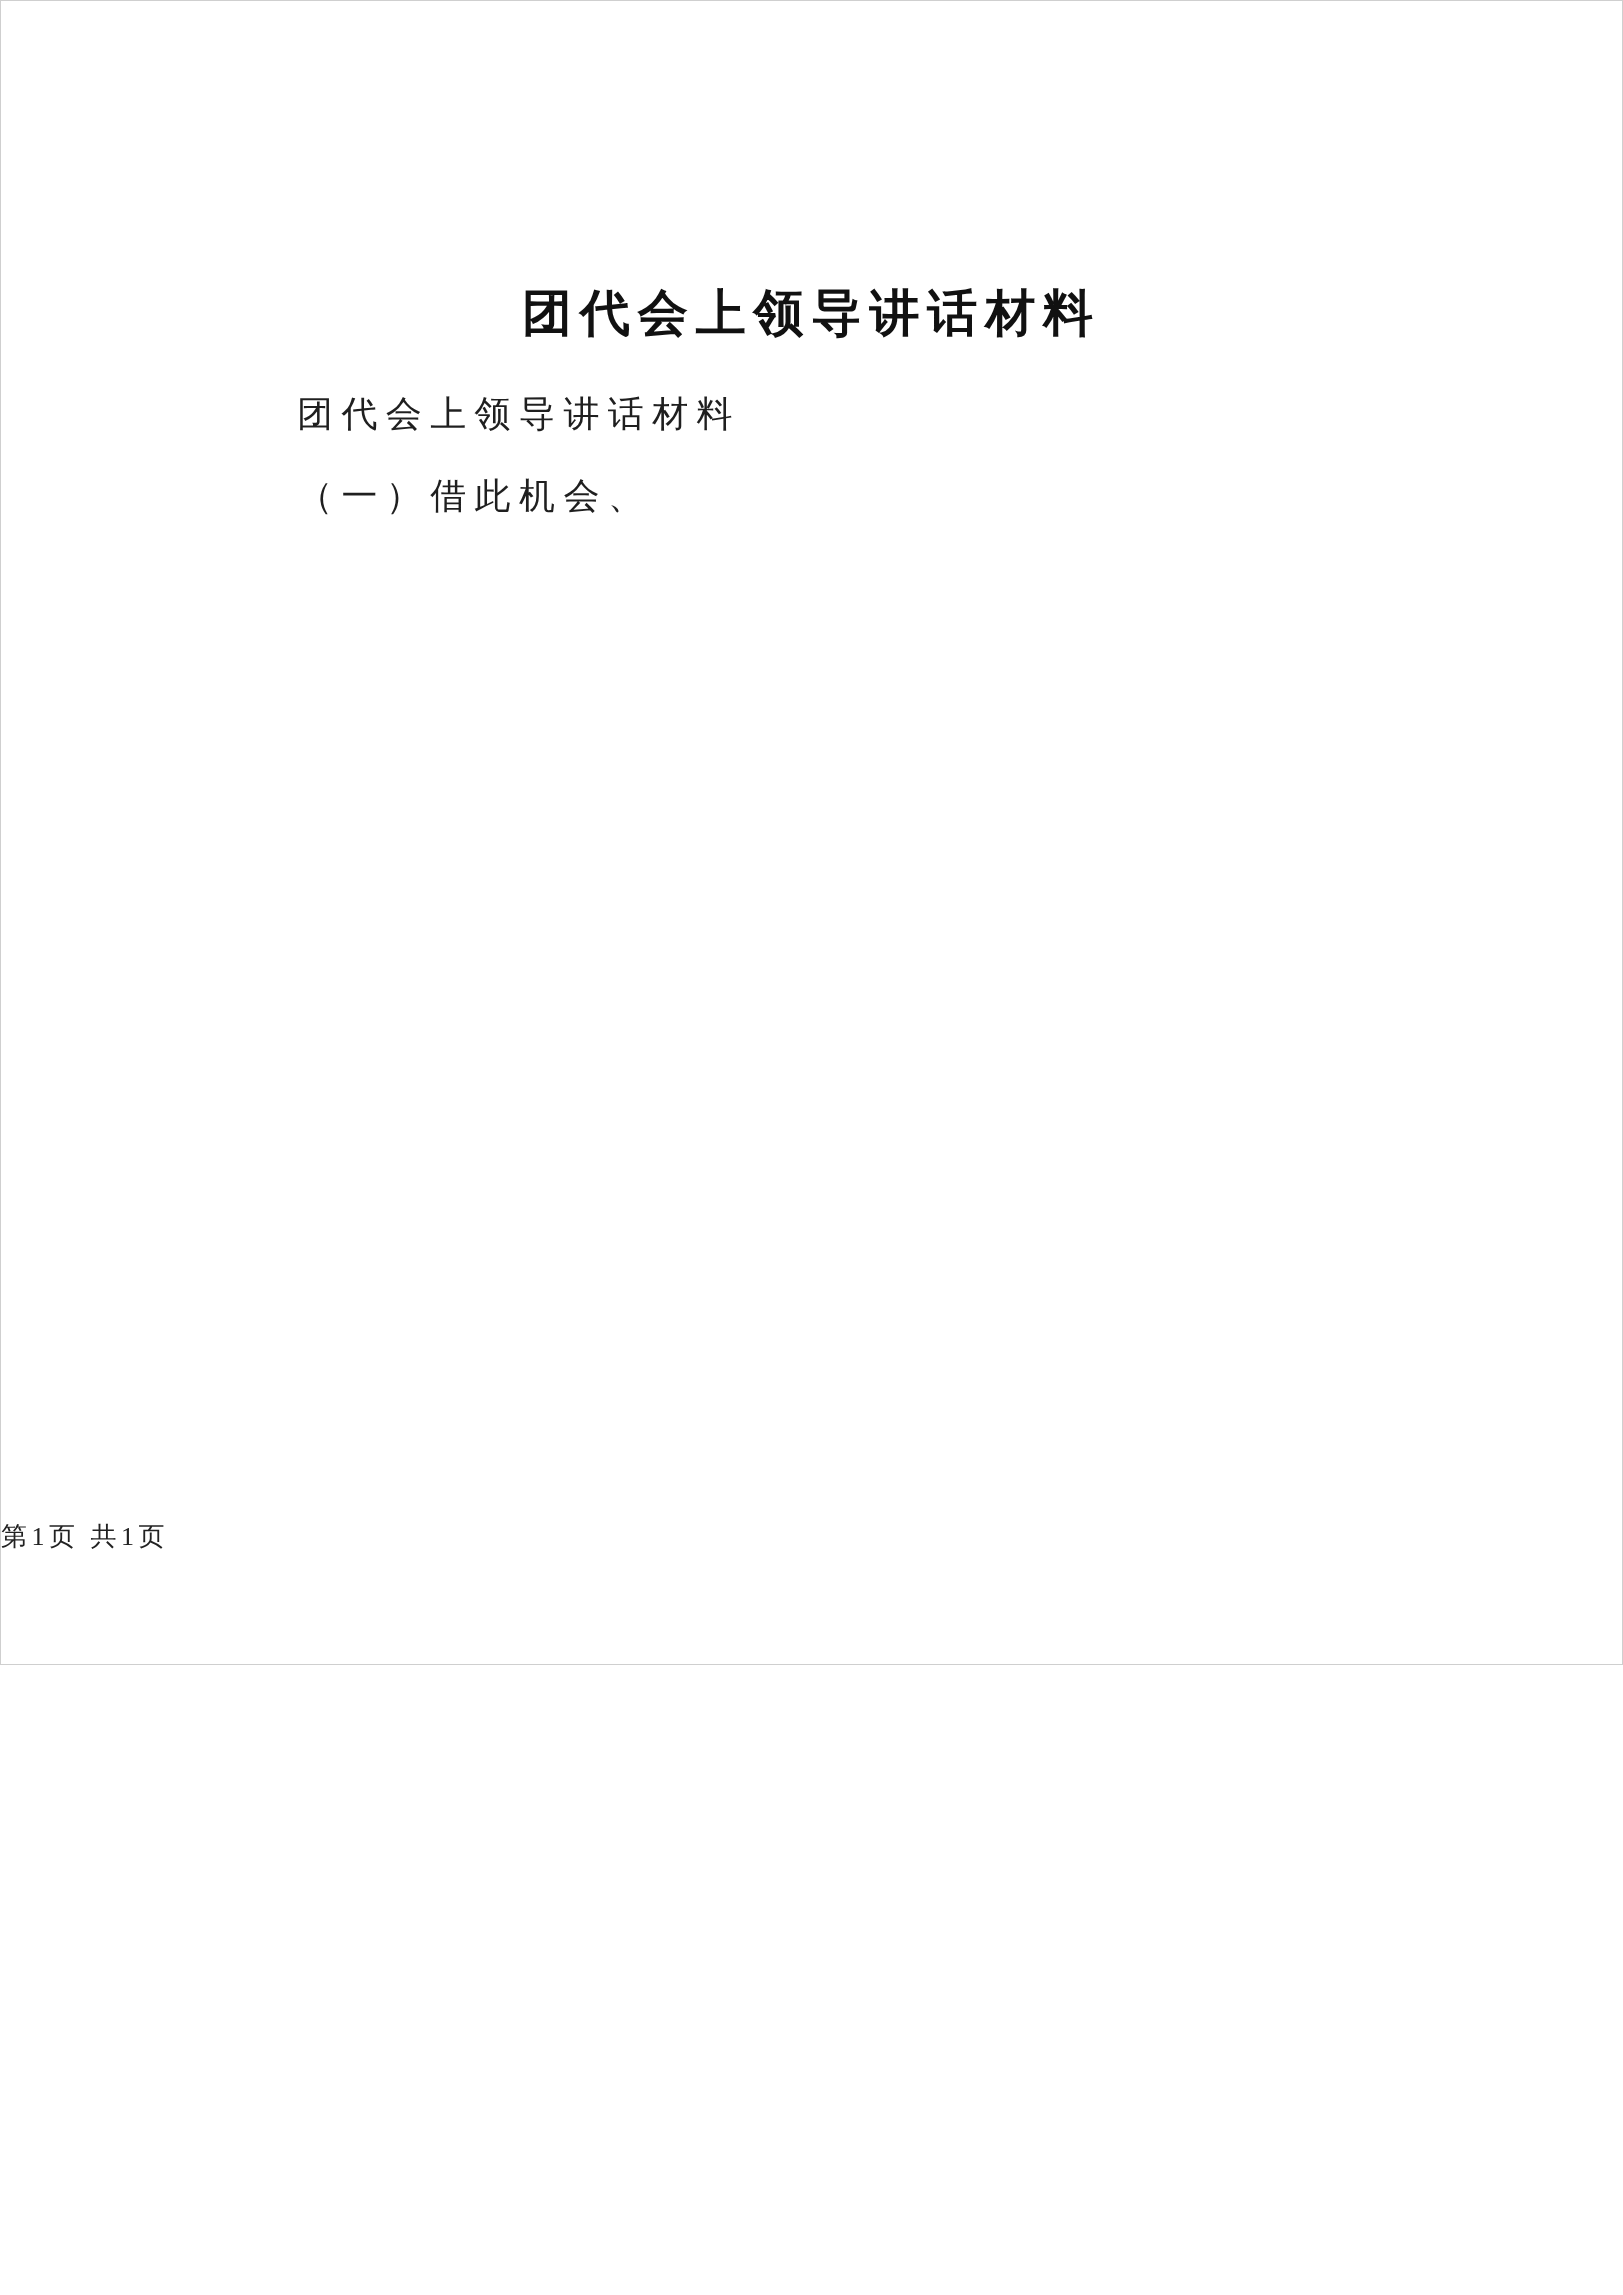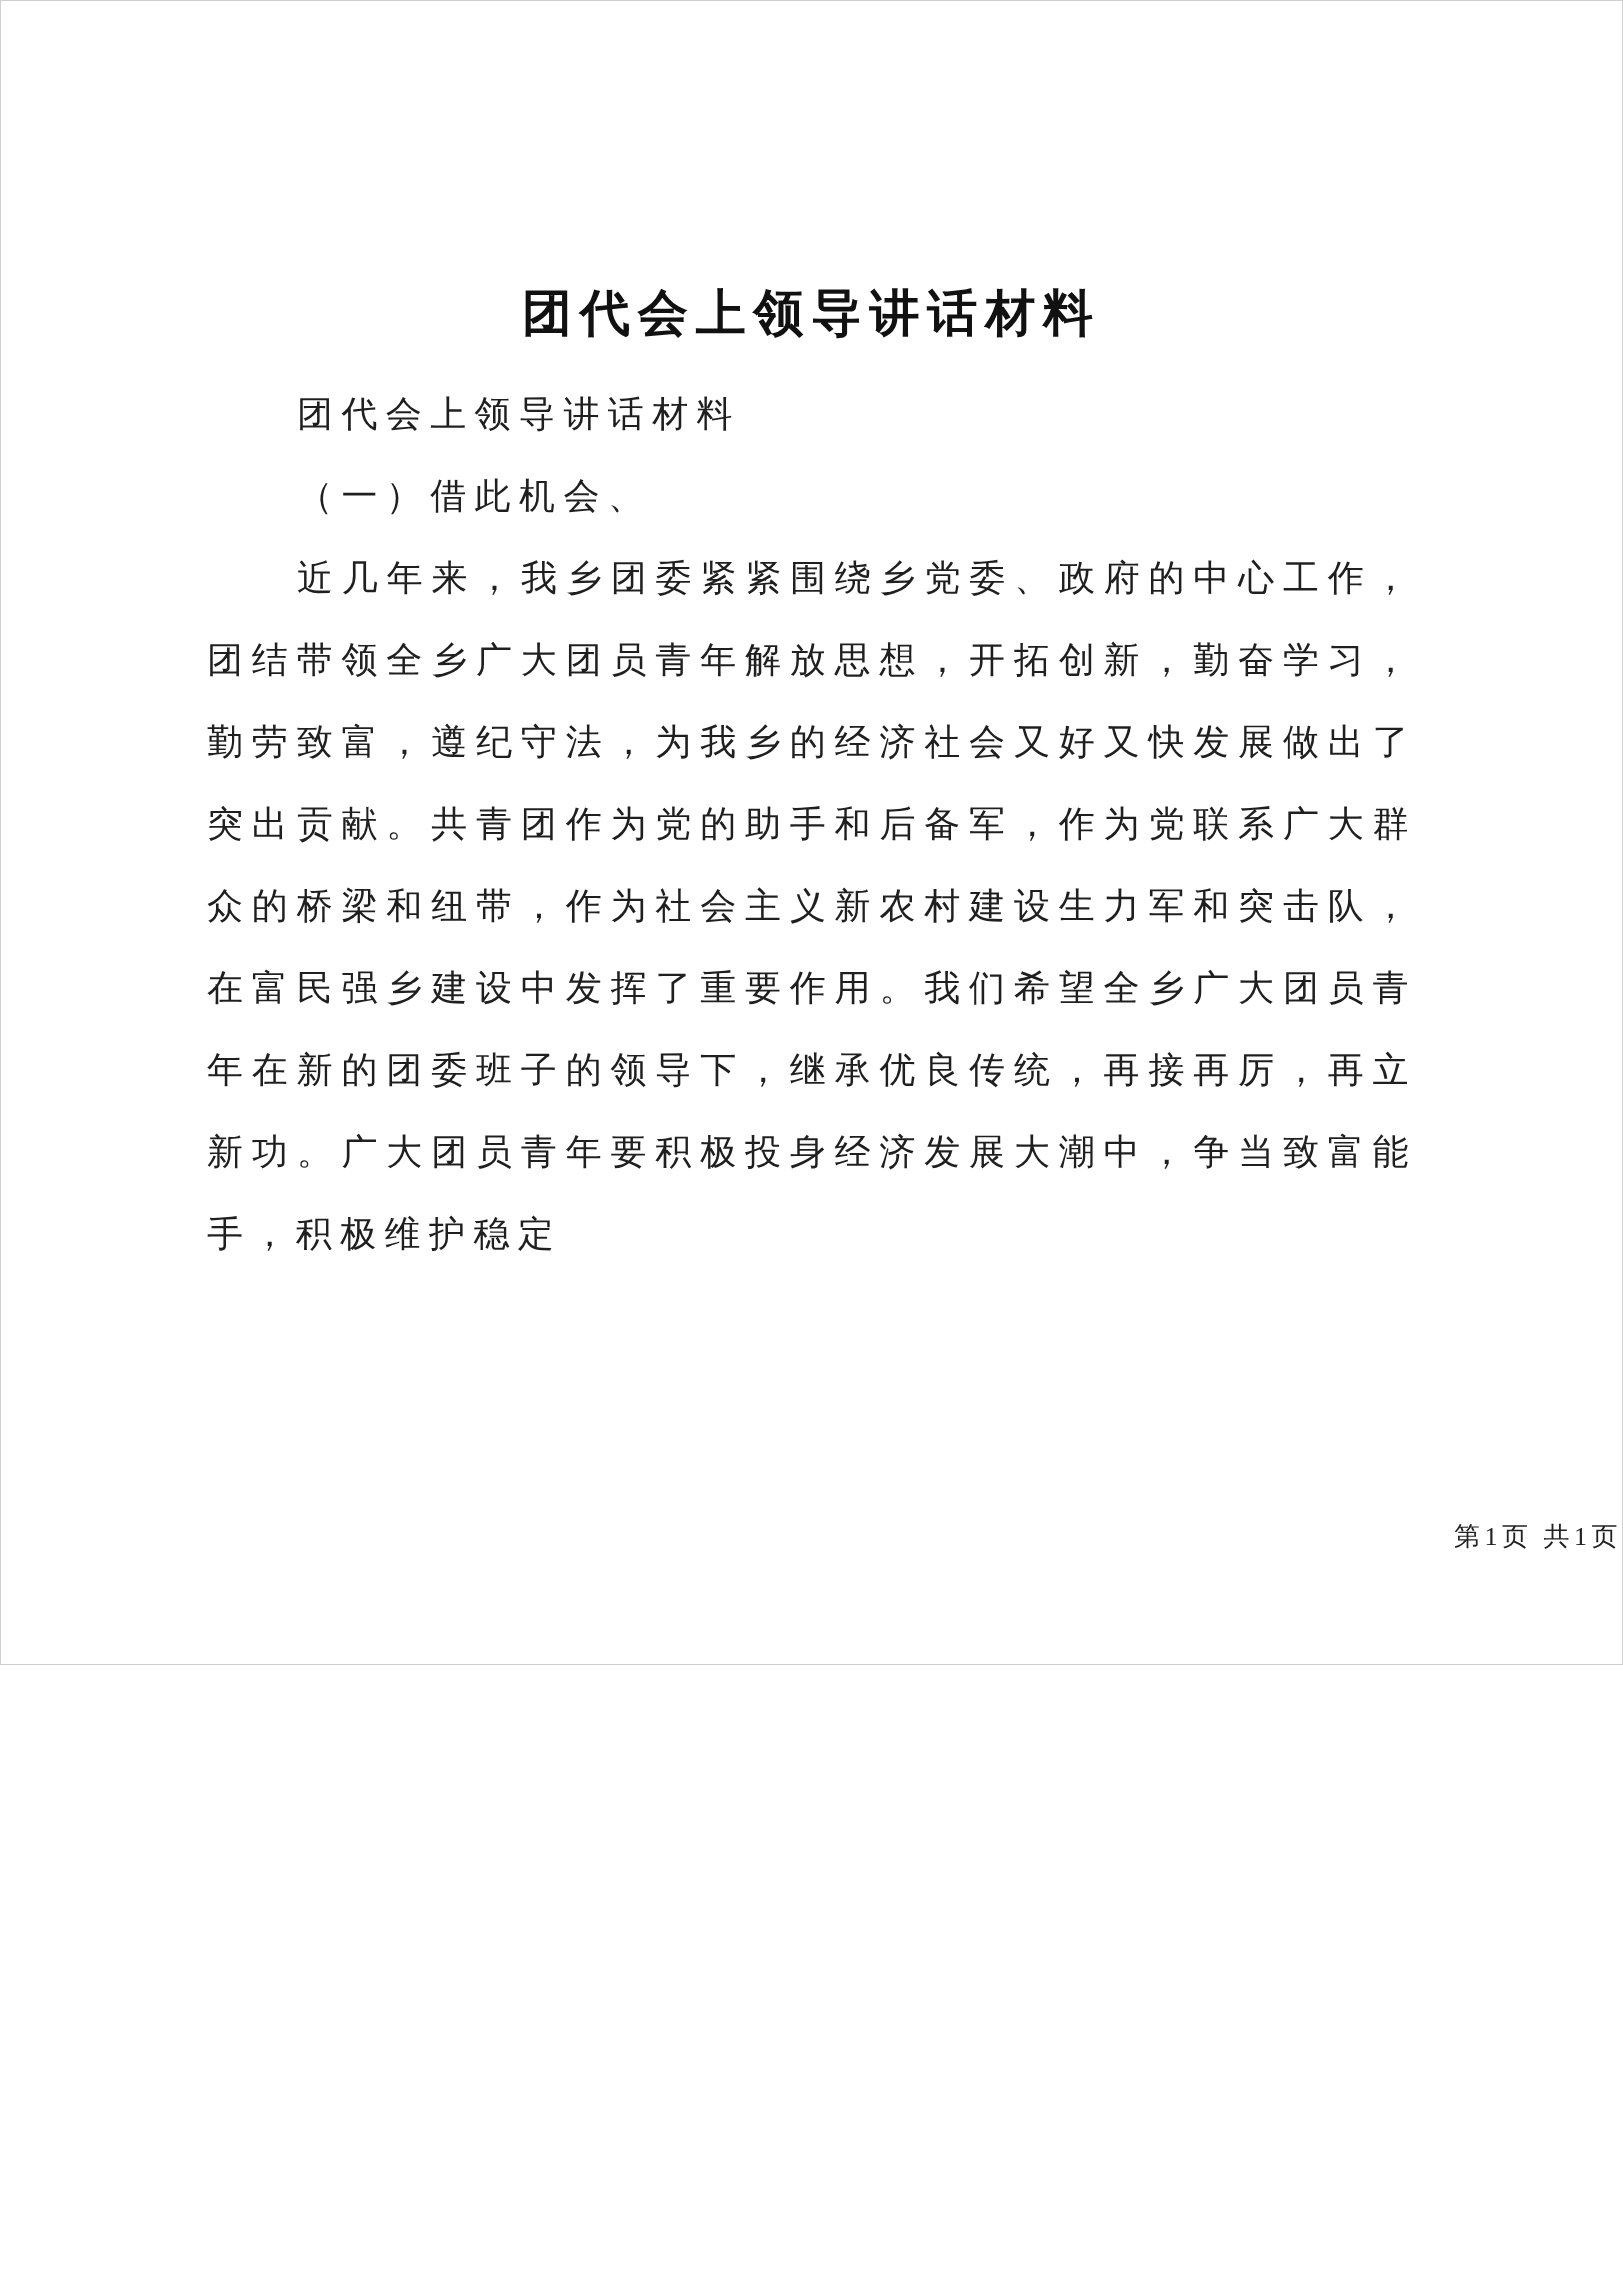--- a/index.html
+++ b/index.html
@@ -39,37 +39,36 @@
     text-align: justify;
     text-justify: inter-character;
     text-indent: 2.5em;
     color: #1f1f1f;
   }
   .page-footer {
     position: absolute;
     left: 0;
     right: 0;
     bottom: 110px;
-    text-align: right;
+    text-align: left;
     font-size: 26px;
     letter-spacing: 4.5px;
     color: #222222;
   }
 </style>
 </head>
 <body>
 
 <div class="page">
 
   <h1 class="doc-title">团代会上领导讲话材料</h1>
 
   <div class="doc-body">
     <p>团代会上领导讲话材料</p>
     <p>（一）借此机会、</p>
-    <p>近几年来，我乡团委紧紧围绕乡党委、政府的中心工作，团结带领全乡广大团员青年解放思想，开拓创新，勤奋学习，勤劳致富，遵纪守法，为我乡的经济社会又好又快发展做出了突出贡献。共青团作为党的助手和后备军，作为党联系广大群众的桥梁和纽带，作为社会主义新农村建设生力军和突击队，在富民强乡建设中发挥了重要作用。我们希望全乡广大团员青年在新的团委班子的领导下，继承优良传统，再接再厉，再立新功。广大团员青年要积极投身经济发展大潮中，争当致富能手，积极维护稳定</p>
   </div>
 
   <div class="page-footer">
     <span>第1页 共1页</span>
   </div>
 
 </div>
 
 
 </body></html>

